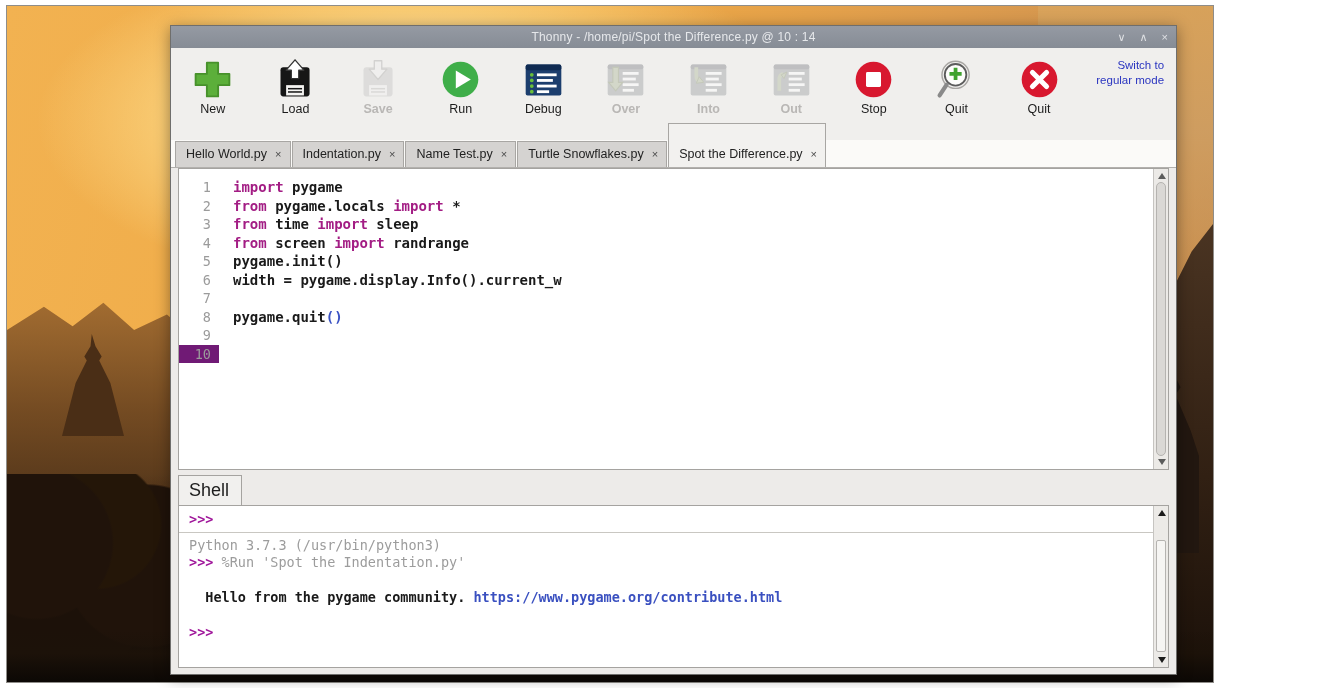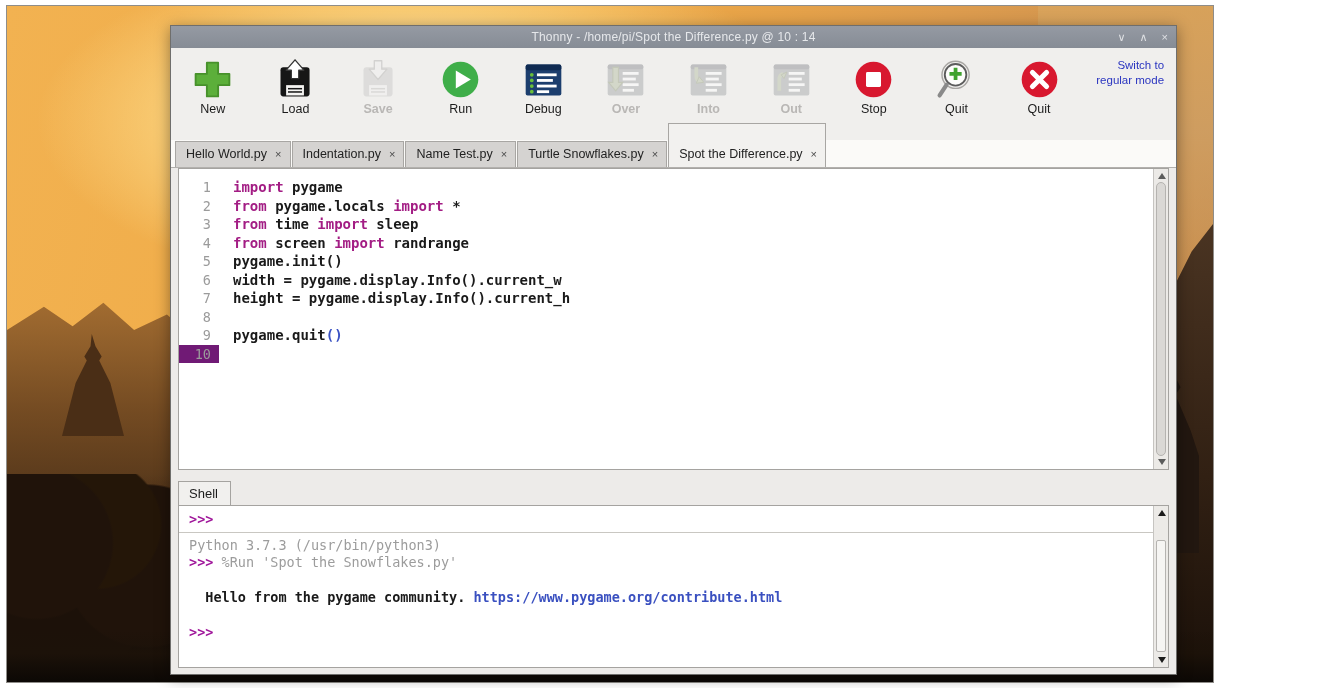--- a/index.html
+++ b/index.html
@@ -75,21 +75,21 @@
   .vscroll .arrow-up, .vscroll .arrow-down { position:absolute; left:3.5px; width:0; height:0; border-left:4px solid transparent; border-right:4px solid transparent; }
   .vscroll .arrow-up { top:4px; border-bottom:6px solid #5c5c5c; }
   .vscroll .arrow-down { bottom:4px; border-top:6px solid #5c5c5c; }
   .editor-box .thumb { position:absolute; left:2px; right:2px; top:13px; bottom:13px; background:#dad8d5; border:1px solid #b5b3b0; border-radius:7px; }
   .shell-box .arrow-up { border-bottom-color:#1a1a1a; }
   .shell-box .arrow-down { border-top-color:#1a1a1a; }
   .shell-box .thumb { position:absolute; left:2px; right:2px; top:34px; bottom:15px; background:#f6f5f3; border:1px solid #b5b3b0; border-radius:2px; }
 
   .mid-divider { height:10px; flex:0 0 10px; }
   .shell-tabrow { height:25px; flex:0 0 25px; padding-left:7px; display:flex; align-items:flex-end; }
-  .shell-tab { font-size:13px; color:#1c1c1c; background:#f1f0ee; border:1px solid #a5a3a0; border-bottom:none; padding:4px 12px 4px 10px;text-align:right; }
+  .shell-tab { font-size:18px; color:#1c1c1c; background:#f1f0ee; border:1px solid #a5a3a0; border-bottom:none; padding:4px 12px 4px 10px;text-align:right; }
 
   .shell-box { margin:0 7px; height:163px; flex:0 0 163px; background:#fff; border:1px solid #a5a3a0; position:relative; overflow:hidden;
     font-family:"DejaVu Sans Mono", monospace; font-size:13.5px; line-height:17.5px; padding:5px 22px 0 10px; }
   .sline { white-space:pre; min-height:17.5px; }
   .tk-prompt { color:#a0189b; font-weight:700; }
   .tk-dim { color:#9c9c9c; font-weight:400; }
   .tk-out { color:#1a1a1a; font-weight:700; }
   .tk-link { color:#3a50c0; font-weight:700; cursor:pointer; }
   .shell-hr { border-top:1px solid #c9c7c2; margin:3px -22px 4px -10px; height:0; }
 </style>
@@ -281,21 +281,20 @@
           <div class="lnum">9</div>
           <div class="lnum cur">10</div>
         </div>
       <div class="code-area">
           <div class="cline"><span class="tk-kw">import</span><span class="tk-code"> pygame</span></div>
           <div class="cline"><span class="tk-kw">from</span><span class="tk-code"> pygame.locals </span><span class="tk-kw">import</span><span class="tk-code"> *</span></div>
           <div class="cline"><span class="tk-kw">from</span><span class="tk-code"> time </span><span class="tk-kw">import</span><span class="tk-code"> sleep</span></div>
           <div class="cline"><span class="tk-kw">from</span><span class="tk-code"> screen </span><span class="tk-kw">import</span><span class="tk-code"> randrange</span></div>
           <div class="cline"><span class="tk-code">pygame.init()</span></div>
           <div class="cline"><span class="tk-code">width = pygame.display.Info().current_w</span></div>
-          <div class="cline"><span class="tk-code">height = pygame.display.Info().current_h</span></div>
           <div class="cline">&nbsp;</div>
           <div class="cline"><span class="tk-code">pygame.quit</span><span class="tk-blue">()</span></div>
         </div>
       <div class="vscroll">
         <div class="arrow-up"></div>
         <div class="thumb"></div>
         <div class="arrow-down"></div>
       </div>
     </div>
 
@@ -303,21 +302,21 @@
 
     <div class="shell-tabrow">
       <div class="shell-tab">Shell</div>
     </div>
 
     <div class="shell-box">
       <div id="shell-lines">
           <div class="sline"><span class="tk-prompt">&gt;&gt;&gt; </span></div>
           <div class="shell-hr"></div>
           <div class="sline"><span class="tk-dim">Python 3.7.3 (/usr/bin/python3)</span></div>
-          <div class="sline"><span class="tk-prompt">&gt;&gt;&gt; </span><span class="tk-dim">%Run 'Spot the Snowflakes.py'</span></div>
+          <div class="sline"><span class="tk-prompt">&gt;&gt;&gt; </span><span class="tk-dim">%Run 'Spot the Indentation.py'</span></div>
           <div class="sline">&nbsp;</div>
           <div class="sline"><span class="tk-out">  Hello from the pygame community. </span><span class="tk-link">https://www.pygame.org/contribute.html</span></div>
           <div class="sline">&nbsp;</div>
           <div class="sline"><span class="tk-prompt">&gt;&gt;&gt;</span></div>
         </div>
       <div class="vscroll">
         <div class="arrow-up"></div>
         <div class="thumb"></div>
         <div class="arrow-down"></div>
       </div>

